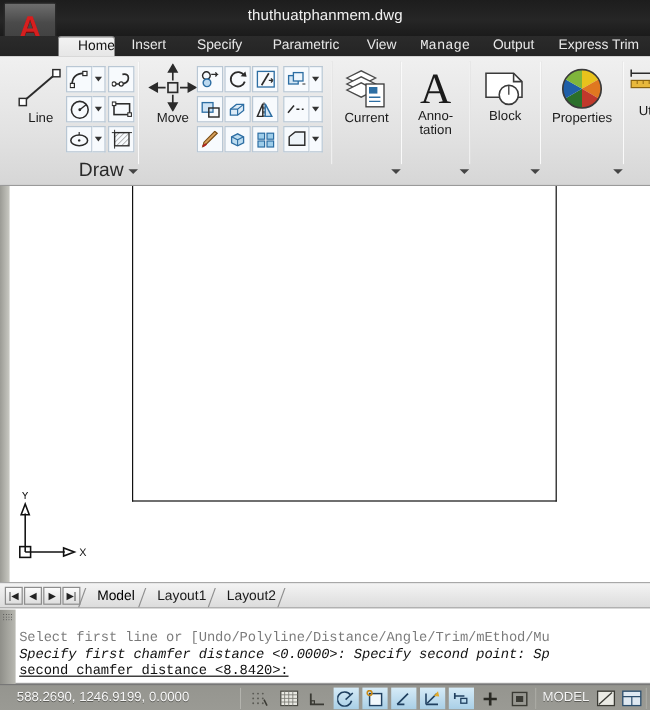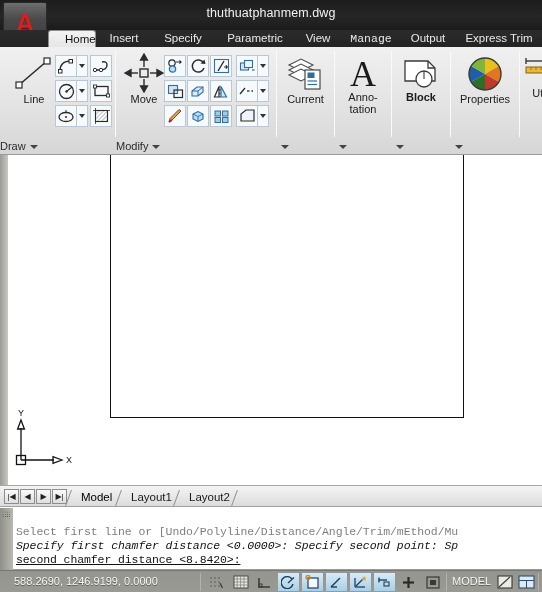--- a/index.html
+++ b/index.html
@@ -58,22 +58,22 @@
     position: absolute; left: 0; top: 47px; width: 542px; height: 108px;
     background: linear-gradient(180deg,#f0f0f0 0%, #e2e2e2 60%, #d6d6d6 100%);
     border-bottom: 1px solid #9a9a9a;
   }
   .panel { position: absolute; top: 0; height: 108px; }
   .panel-sep {
     position: absolute; top: 4px; width: 1px; height: 86px;
     background: #bcbcbc; border-right: 1px solid #fafafa;
   }
   .panel-title {
-    position: absolute; bottom: 3px; width: 100%; text-align: left;
-    font-size: 11px; color: #2a2a2a;
+    position: absolute; bottom: 3px; width: 100%; text-align: right;
+    font-size: 16px; color: #2a2a2a;
   }
   .panel-title .tri {
     display: inline-block; margin-left: 4px;
     width: 0; height: 0; border-left: 4px solid transparent;
     border-right: 4px solid transparent; border-top: 4px solid #444;
     vertical-align: middle;
   }
   .bigbtn {
     position: absolute; display: flex; flex-direction: column;
     align-items: center; justify-content: flex-start;
@@ -383,23 +383,20 @@
       </div>
       <div class="smallbtn" style="left:120px;top:58px;">
         <svg width="17" height="14" viewBox="0 0 17 14">
           <path d="M2 12 L2 5 L7 1 L15 1 L15 12 Z" fill="#eef4f9" stroke="#2b2b2b" stroke-width="1.2"></path>
         </svg>
       </div>
       <div class="flyout-tri" style="left:142px;top:58px;">
           <i></i>
         </div>
 
-      <div class="panel-title">
-        <span>Modify</span><i class="tri"></i>
-      </div>
     </div>
     <div class="panel-sep" style="left:276px;"></div>
 
     <div class="panel" style="left:277px;width:57px;">
       <div class="bigbtn" style="left:2px;top:8px;width:53px;">
         <svg width="42" height="38" viewBox="0 0 42 38">
           <g fill="#ffffff" stroke="#4a4a4a" stroke-width="1.1">
             <path d="M4 10 L16 4 L28 10 L16 16 Z"></path>
             <path d="M4 15 L16 9 L28 15 L16 21 Z"></path>
             <path d="M4 20 L16 14 L28 20 L16 26 Z"></path>
@@ -424,21 +421,21 @@
         </svg>
         <span class="lbl" style="white-space:pre;">Anno-
 tation</span>
       </div>
       <div class="panel-title">
         <i class="tri"></i>
       </div>
     </div>
     <div class="panel-sep" style="left:391px;"></div>
 
-    <div class="panel" style="left:392px;width:58px;font-weight:bold;">
+    <div class="panel" style="left:392px;width:58px;">
       <div class="bigbtn" style="left:3px;top:10px;width:52px;">
         <svg width="42" height="34" viewBox="0 0 42 34">
           <path d="M5 4 L28 4 L35 11 L35 24 L5 24 Z" fill="#fff" stroke="#3a3a3a" stroke-width="1.3"></path>
           <path d="M28 4 L28 11 L35 11" fill="none" stroke="#3a3a3a" stroke-width="1.3"></path>
           <circle cx="24" cy="22" r="8" fill="#fff" stroke="#3a3a3a" stroke-width="1.3"></circle>
           <line x1="24" y1="22" x2="24" y2="14" stroke="#3a3a3a" stroke-width="1.1"></line>
         </svg>
         <span class="lbl">Block</span>
       </div>
       <div class="panel-title">

